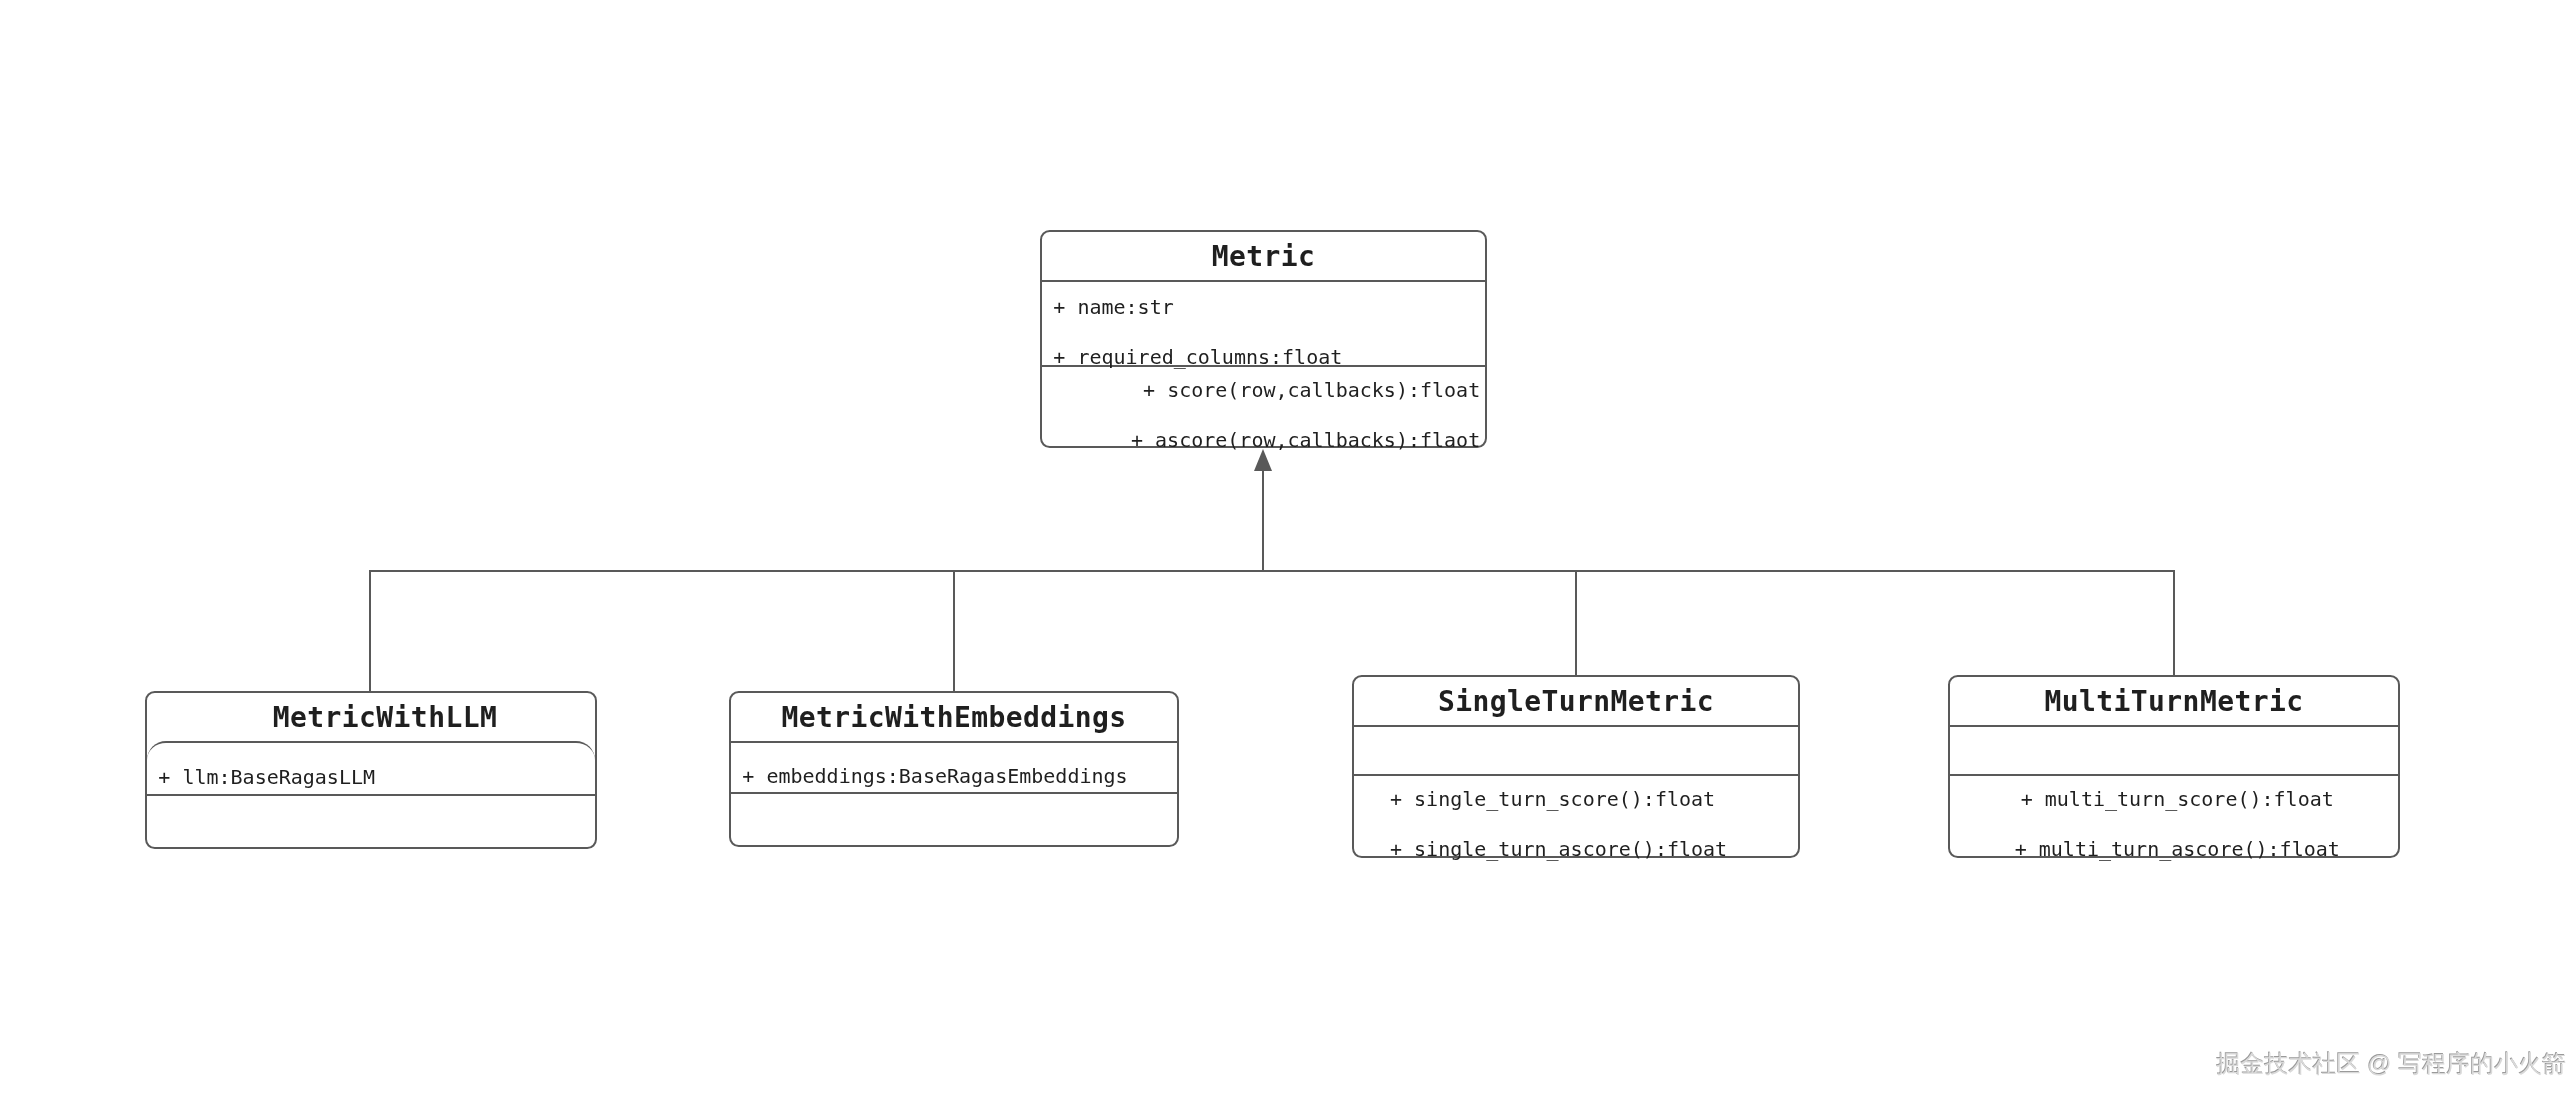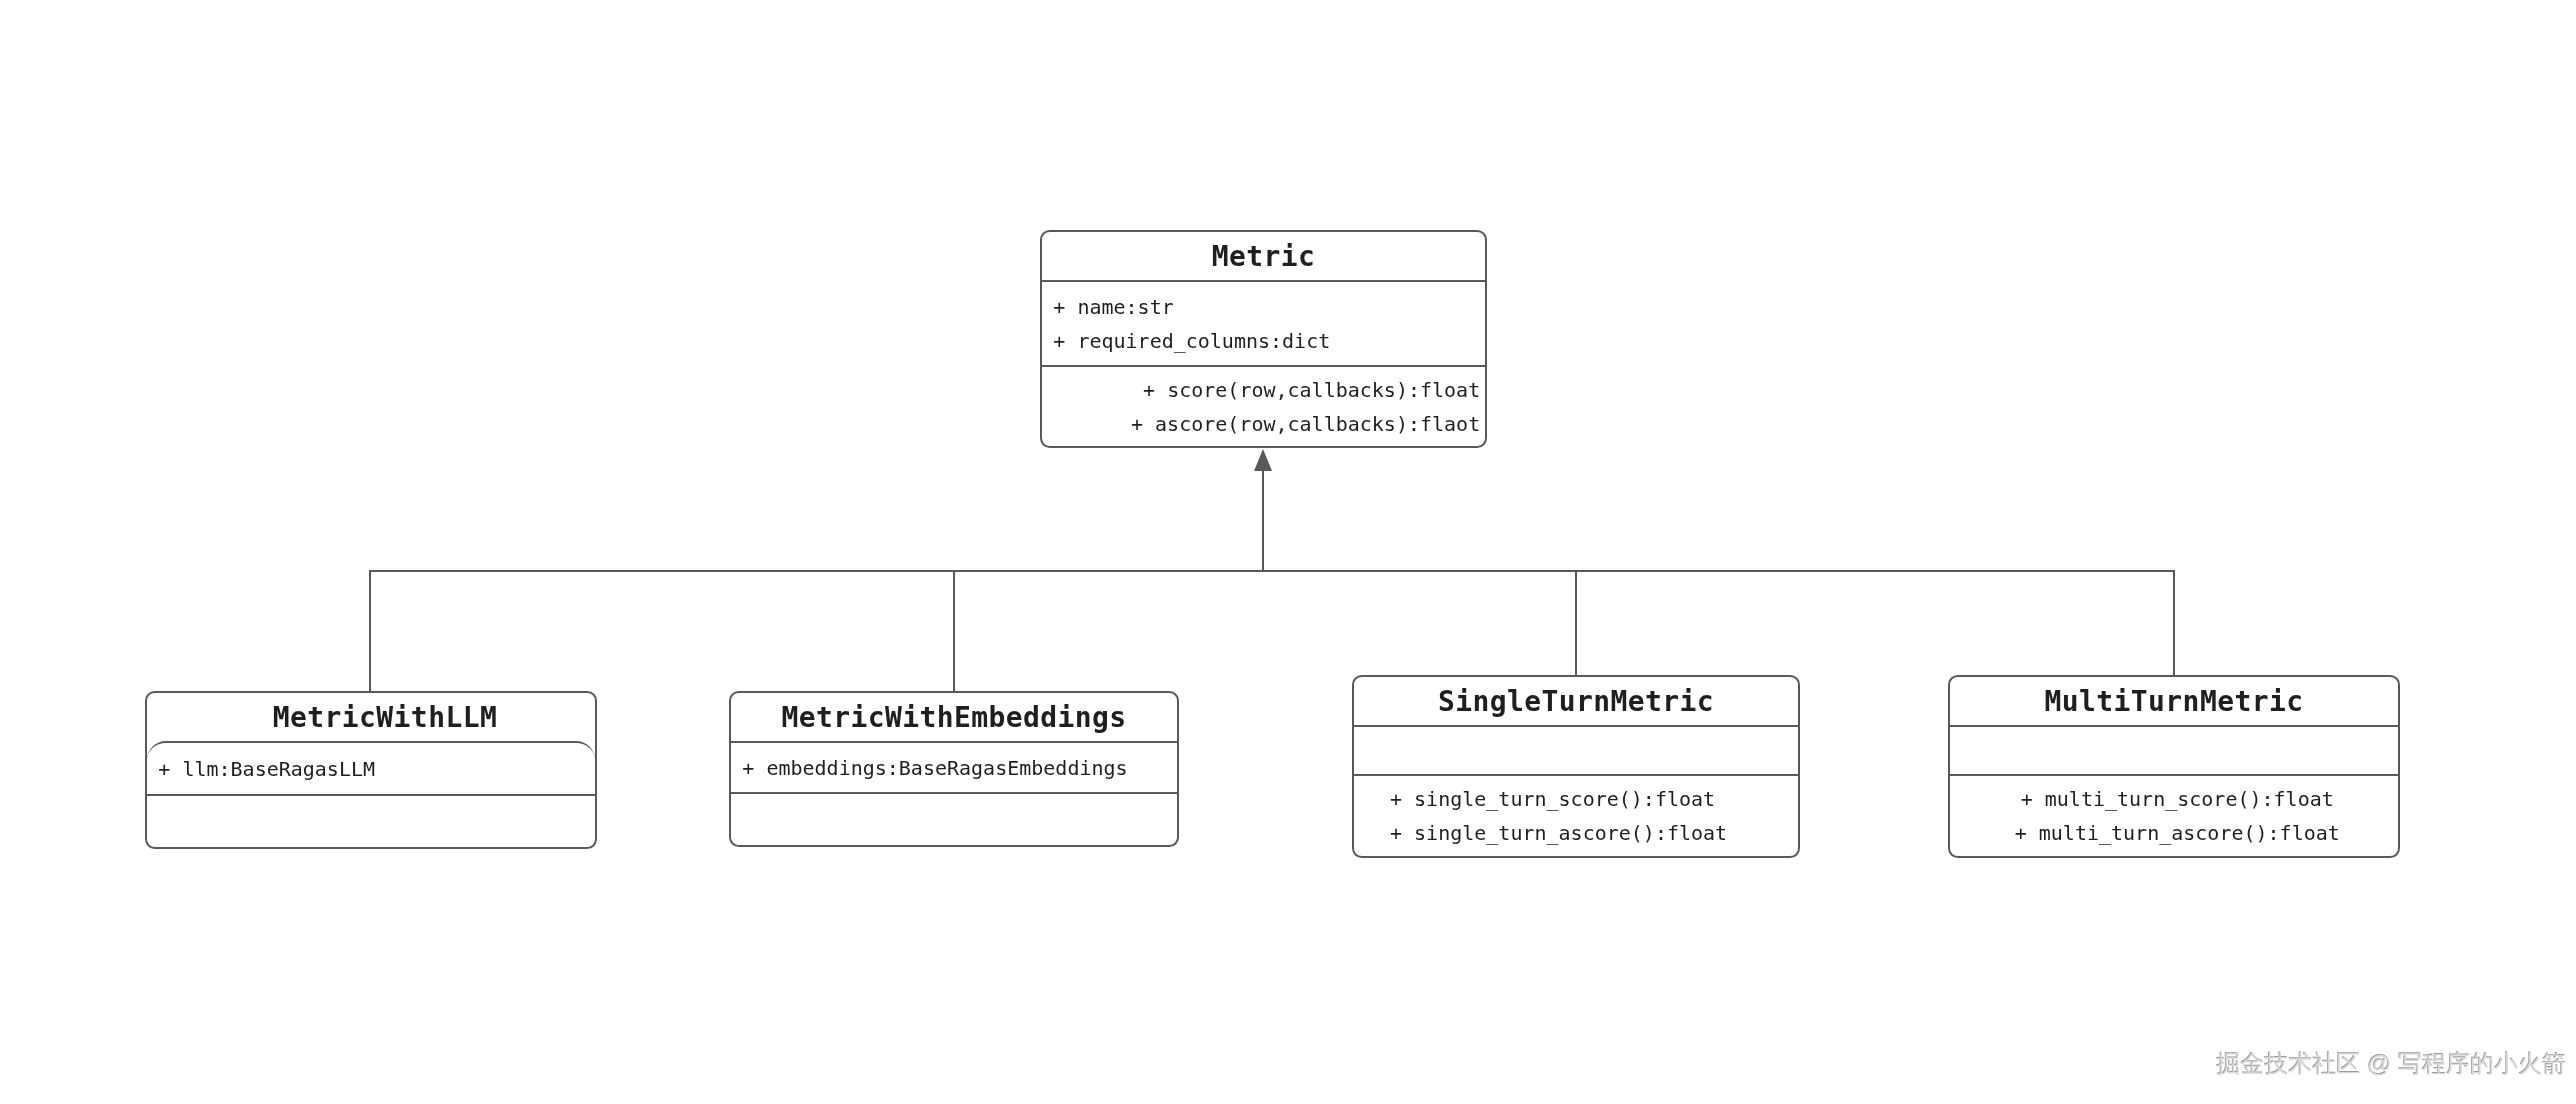--- a/index.html
+++ b/index.html
@@ -34,20 +34,21 @@
     flex-direction: column;
     justify-content: center;
     padding-left: 11.3px;
     padding-right: 4.8px;
     font-size: 20px;
     box-sizing: border-box;
   }
   .uml-line {
     line-height: 34px;
     white-space: pre;
+    margin-top: 16px;
   }
   .edge {
     position: absolute;
     background: #595959;
   }
   .arrowhead {
     position: absolute;
     width: 0;
     height: 0;
     border-left: 9.7px solid transparent;
@@ -67,21 +68,21 @@
 </style>
 </head>
 <body>
 
 <div class="canvas">
 
   <div class="uml-class" style="left:1040px; top:230px; width:447px;">
     <div class="uml-title" style="height:48px;">Metric</div>
     <div class="uml-section" style="height:85px;">
       <div class="uml-line">+ name:str</div>
-      <div class="uml-line">+ required_columns:dict</div>
+      <div class="uml-line">+ required_columns:float</div>
     </div>
     <div class="uml-section" style="height:81px;align-items:flex-end;">
       <div class="uml-line">+ score(row,callbacks):float</div>
       <div class="uml-line">+ ascore(row,callbacks):flaot</div>
     </div>
   </div>
 
   <div class="uml-class" style="left:145px; top:691px; width:452px;">
     <div class="uml-title" style="height:48px;padding-left:28px;">MetricWithLLM</div>
     <div class="uml-section" style="height:53px;border-radius:19px;">

